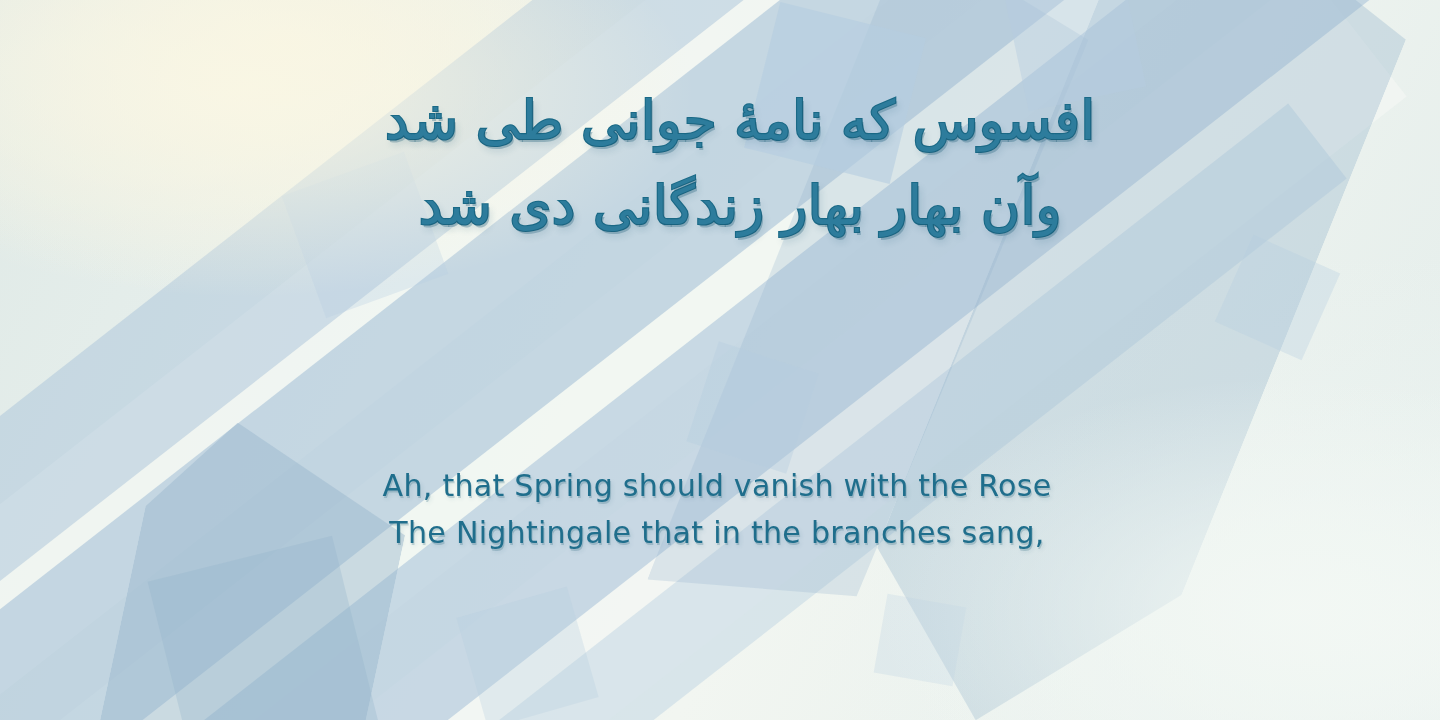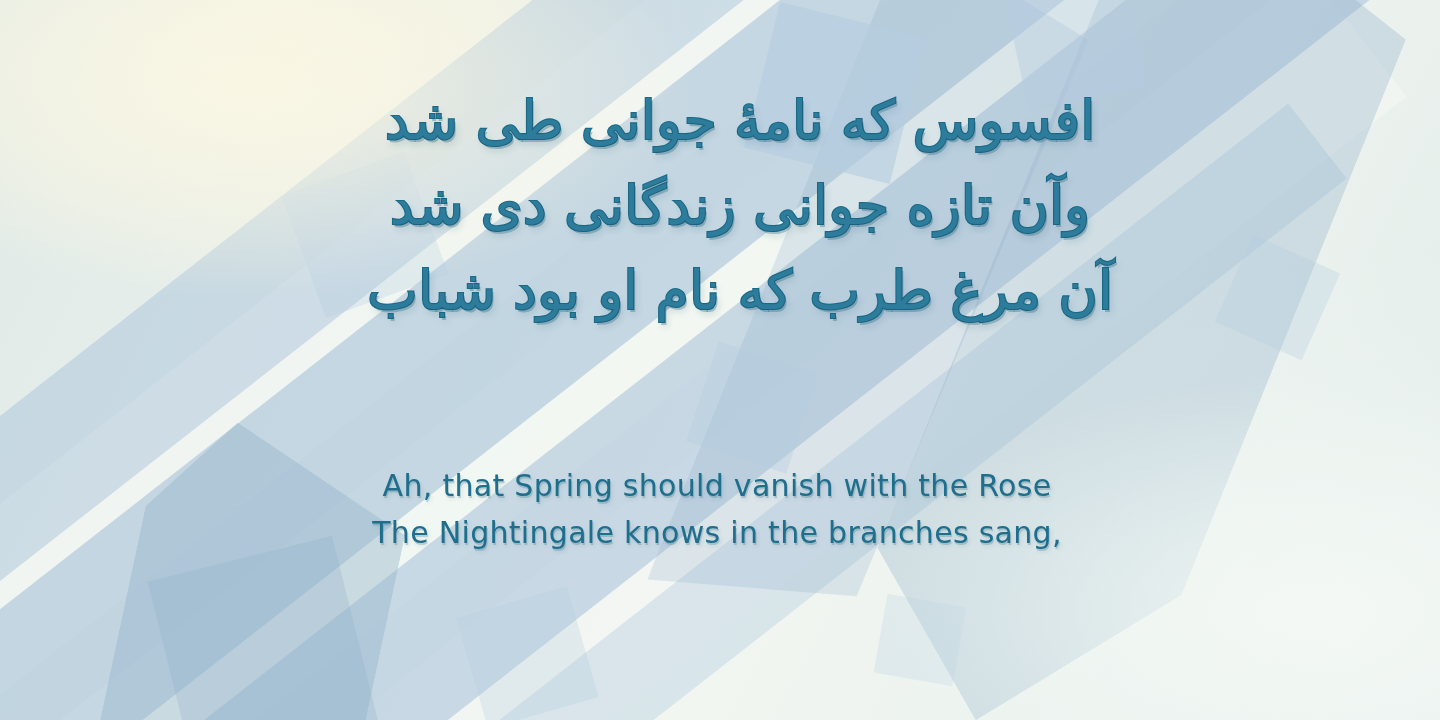--- a/index.html
+++ b/index.html
@@ -142,22 +142,21 @@
     <div class="shape sq" style="width:80px;height:80px;left:880px;top:600px;transform:rotate(10deg);opacity:.26;"></div>
 
     <div class="shape" style="width:760px;height:420px;left:-60px;top:-120px;
                 background:radial-gradient(ellipse at 40% 50%, rgba(250,247,228,.85) 0%, rgba(250,247,228,0) 70%);"></div>
     <div class="shape" style="width:700px;height:460px;left:880px;top:380px;
                 background:radial-gradient(ellipse at 60% 50%, rgba(243,248,244,.9) 0%, rgba(243,248,244,0) 72%);"></div>
   </div>
 
   <div class="persian-block">
     <div class="persian-line">افسوس که نامهٔ جوانی طی شد</div>
-    <div class="persian-line">وآن تازه جوانی زندگانی دی شد</div>
-    <div class="persian-line">آن مرغ طرب که نام او بود شباب</div>
+    <div class="persian-line">وآن بهار بهار زندگانی دی شد</div>
   </div>
 
   <div class="english-block">
     <div class="english-line">Ah, that Spring should vanish with the Rose</div>
-    <div class="english-line">The Nightingale knows in the branches sang,</div>
+    <div class="english-line">The Nightingale that in the branches sang,</div>
   </div>
 
 </div>
 
 </body></html>

